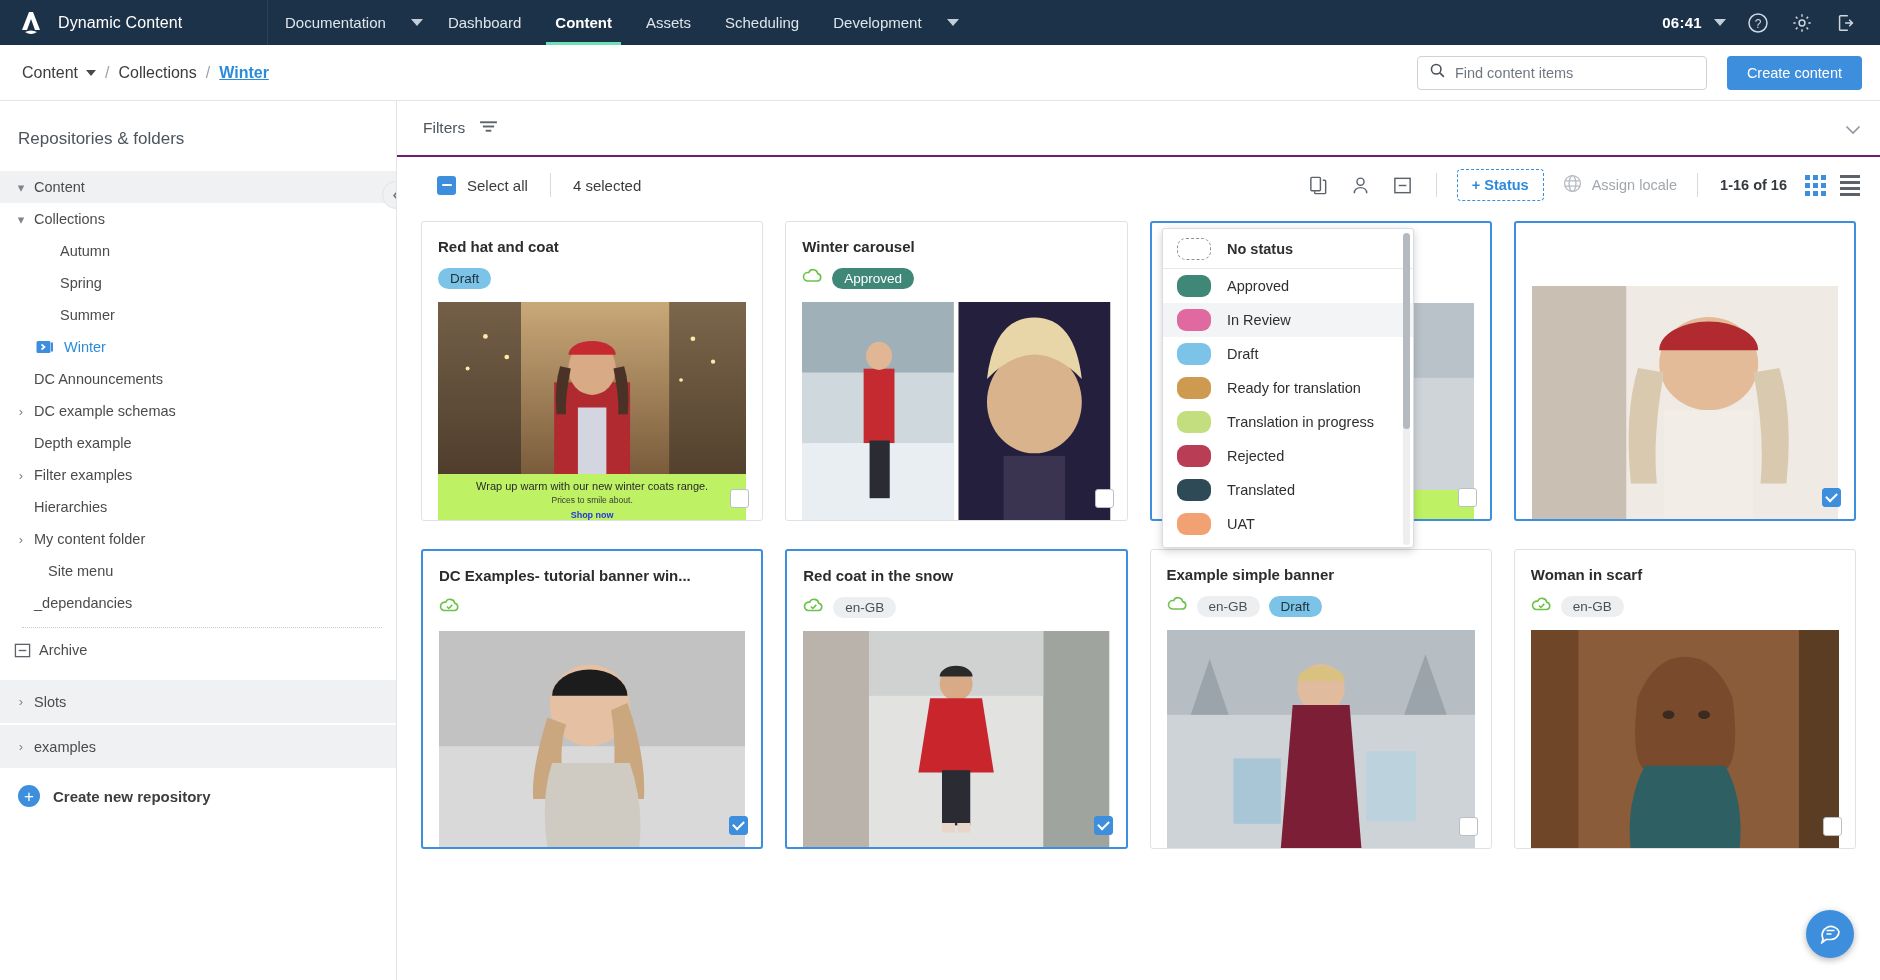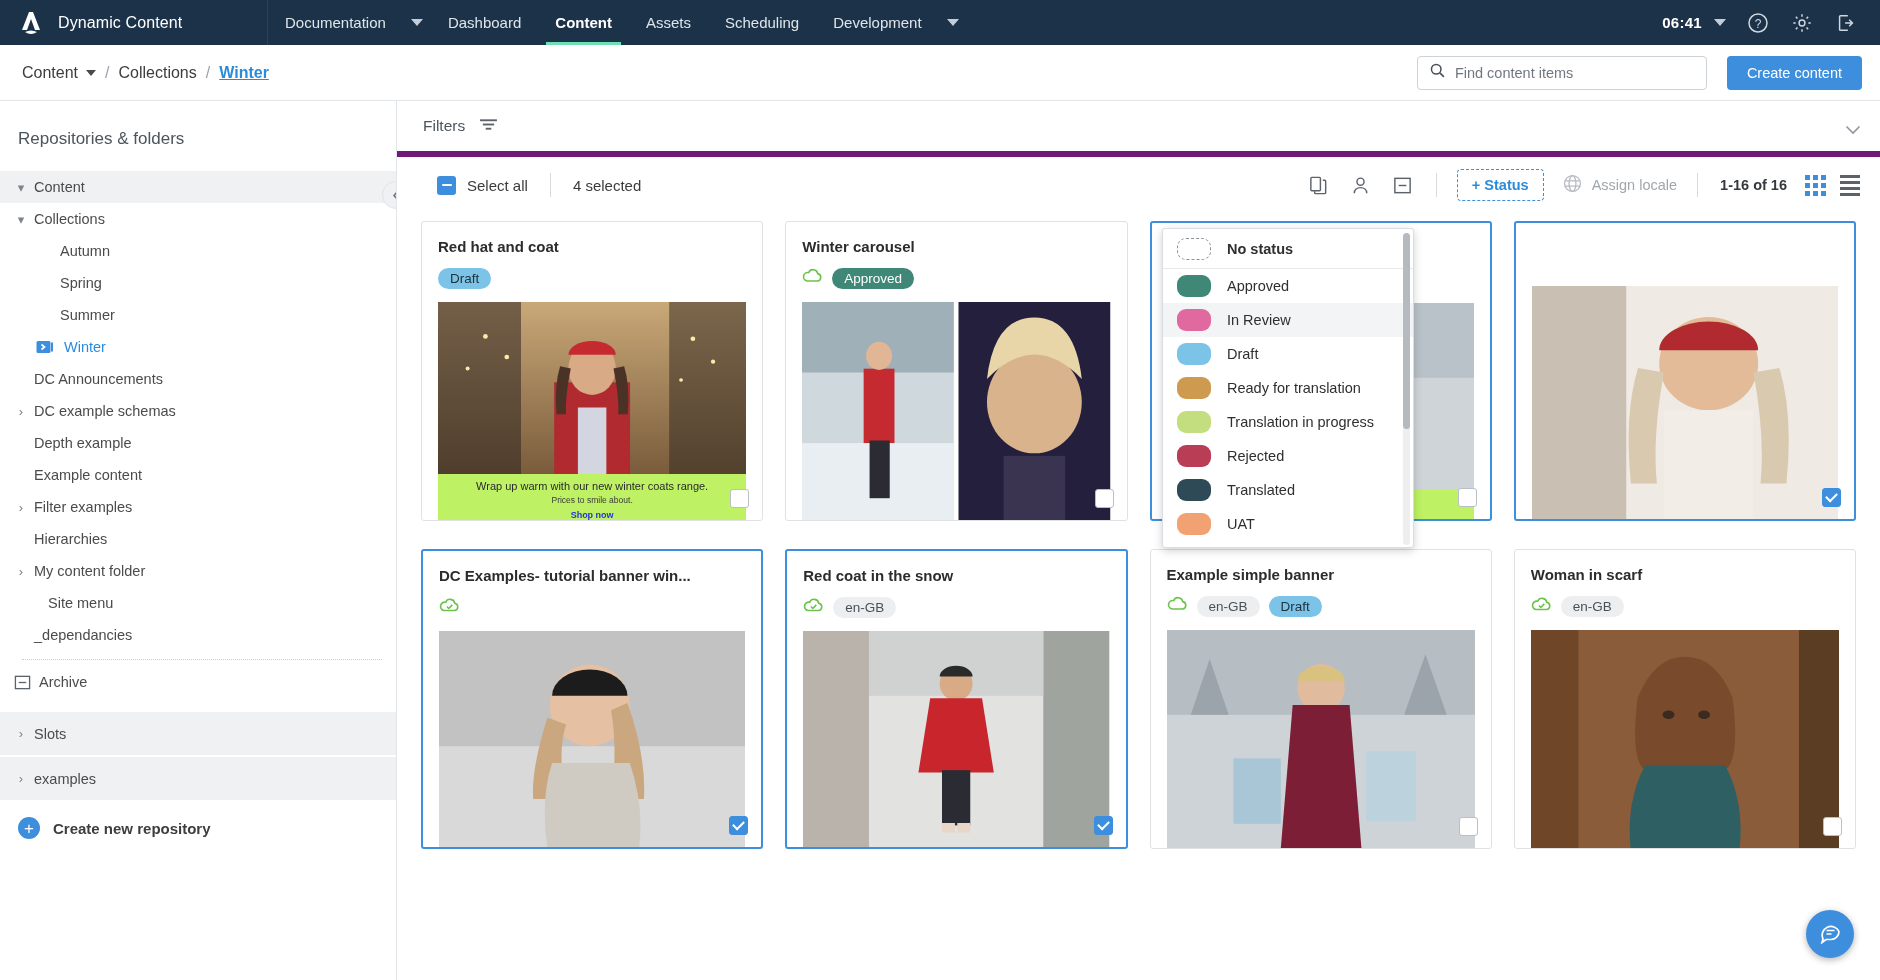--- a/index.html
+++ b/index.html
@@ -116,21 +116,21 @@
     position: absolute; right: -14px; top: 80px; width: 28px; height: 28px;
     border-radius: 50%; background: #f0f1f2; border: 1px solid #e0e3e6;
     display: flex; align-items: center; justify-content: center;
     color: #6f7780; font-size: 13px; z-index: 6; cursor: pointer;
   }
 
   
   .main { flex: 1 1 auto; display: flex; flex-direction: column; background: #fff; position: relative; }
   .filterbar {
     height: 56px; display: flex; align-items: center; padding-left: 26px;
-    border-bottom: 6px solid #701a75; gap: 14px; position: relative;
+    border-bottom: 2px solid #701a75; gap: 14px; position: relative;
   }
   .filters-label { font-size: 15.5px; color: #4c545c; cursor: pointer; }
   .chev-circle {
     position: absolute; right: 16px; top: 18px; width: 22px; height: 22px;
     display: flex; align-items: center; justify-content: center; color: #8d969e;
     cursor: pointer;
   }
 
   .actionbar {
     height: 56px; display: flex; align-items: center; padding: 0 20px 0 26px;
@@ -368,23 +368,20 @@
 
     <div class="tree-row" style="padding-left:34px">
       <span class="tree-label">DC Announcements</span>
     </div>
     <div class="tree-row" style="padding-left:8px">
       <span class="twisty">›</span>
       <span class="tree-label">DC example schemas</span>
     </div>
     <div class="tree-row" style="padding-left:34px">
       <span class="tree-label">Depth example</span>
-    </div>
-    <div class="tree-row" style="padding-left:34px">
-      <span class="tree-label">Example content</span>
     </div>
     <div class="tree-row" style="padding-left:8px">
       <span class="twisty">›</span>
       <span class="tree-label">Filter examples</span>
     </div>
     <div class="tree-row" style="padding-left:34px">
       <span class="tree-label">Hierarchies</span>
     </div>
     <div class="tree-row" style="padding-left:8px">
       <span class="twisty">›</span>

